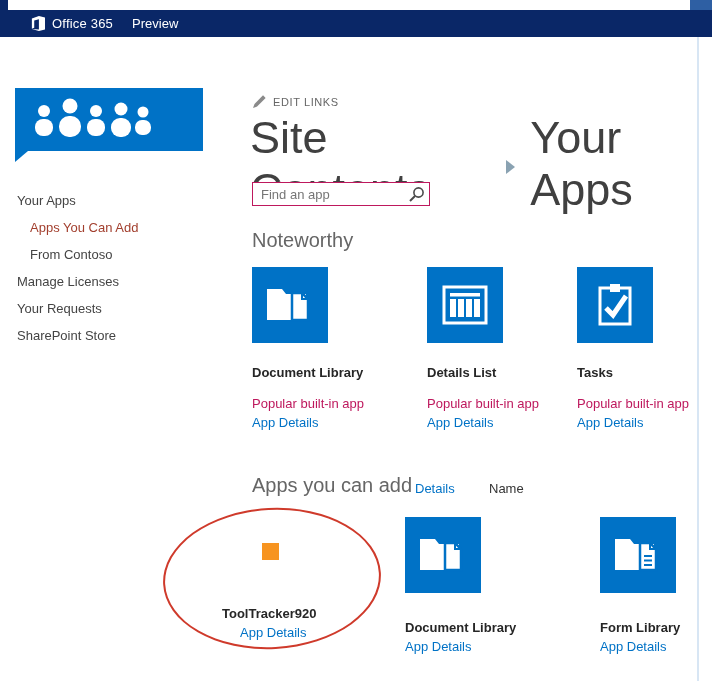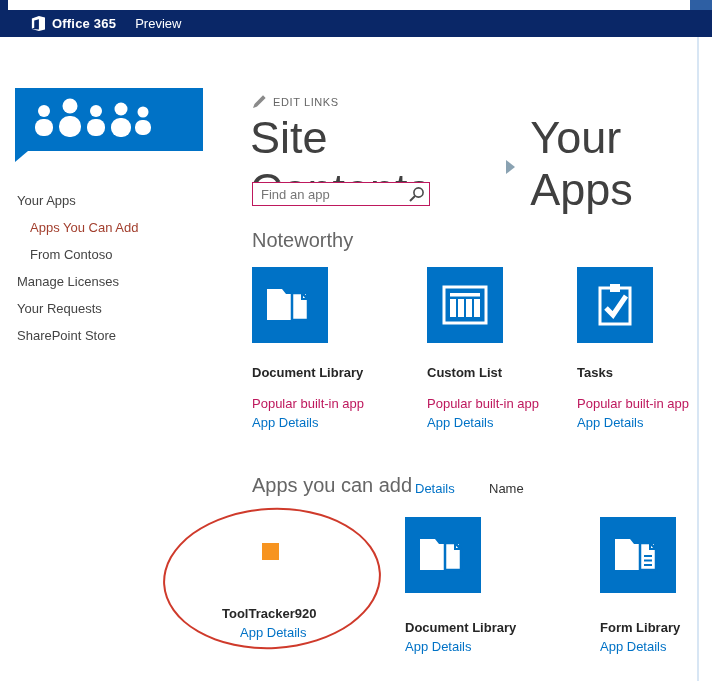--- a/index.html
+++ b/index.html
@@ -5,21 +5,21 @@
   html,body{margin:0;padding:0;background:#fff;}
   .screen{position:relative;width:712px;height:681px;background:#fff;overflow:hidden;
           font-family:"Liberation Sans","DejaVu Sans",sans-serif;}
 
   
   .corner-left{position:absolute;top:0;left:0;width:8px;height:10px;background:#0a2767;}
   .corner-right{position:absolute;top:0;right:0;width:22px;height:10px;background:#2e5fa3;}
   .suite-bar{position:absolute;top:10px;left:0;width:712px;height:27px;background:#0a2767;
              display:flex;align-items:center;padding-left:30px;box-sizing:border-box;color:#fff;}
   .brand{display:flex;align-items:center;gap:7px;cursor:pointer;}
-  .brand-bold{font-size:13px;font-weight:bold;letter-spacing:.2px;}
+  .brand-bold{font-size:13px;font-weight:normal;letter-spacing:.2px;}
   .brand-light{font-size:13px;font-weight:normal;margin-left:12px;}
   .scroll-line{position:absolute;top:37px;left:697px;width:2px;height:644px;background:#d8e6f4;cursor:pointer;}
 
   
   .site-logo{position:absolute;left:15px;top:88px;width:188px;height:63px;background:#0072c6;
              display:flex;align-items:center;padding-left:14px;box-sizing:border-box;cursor:pointer;}
   .logo-tail{position:absolute;left:15px;top:151px;width:0;height:0;
              border-top:11px solid #0072c6;border-right:13px solid transparent;}
 
   
@@ -165,21 +165,21 @@
         <rect x="3" y="3" width="42" height="36" fill="none" stroke="#ffffff" stroke-width="3"></rect>
         <rect x="9" y="9" width="30" height="3.5" fill="#ffffff"></rect>
         <g fill="#ffffff">
           <rect x="9" y="15" width="6" height="18"></rect>
           <rect x="17" y="15" width="6" height="18"></rect>
           <rect x="25" y="15" width="6" height="18"></rect>
           <rect x="33" y="15" width="6" height="18"></rect>
         </g>
       </svg>
     </div>
-    <div class="app-name">Custom List</div>
+    <div class="app-name">Details List</div>
     <div class="app-sub">Popular built-in app</div>
     <div class="app-link">App Details</div>
   </div>
 
   <div class="app-card" id="card-tasks">
     <div class="tile">
       <svg width="48" height="46" viewBox="0 0 48 46">
         <rect x="9" y="6" width="30" height="36" fill="none" stroke="#ffffff" stroke-width="3"></rect>
         <rect x="19" y="2" width="10" height="8" fill="#ffffff"></rect>
         <polyline points="15,26 22,33 35,14" fill="none" stroke="#ffffff" stroke-width="5"></polyline>

